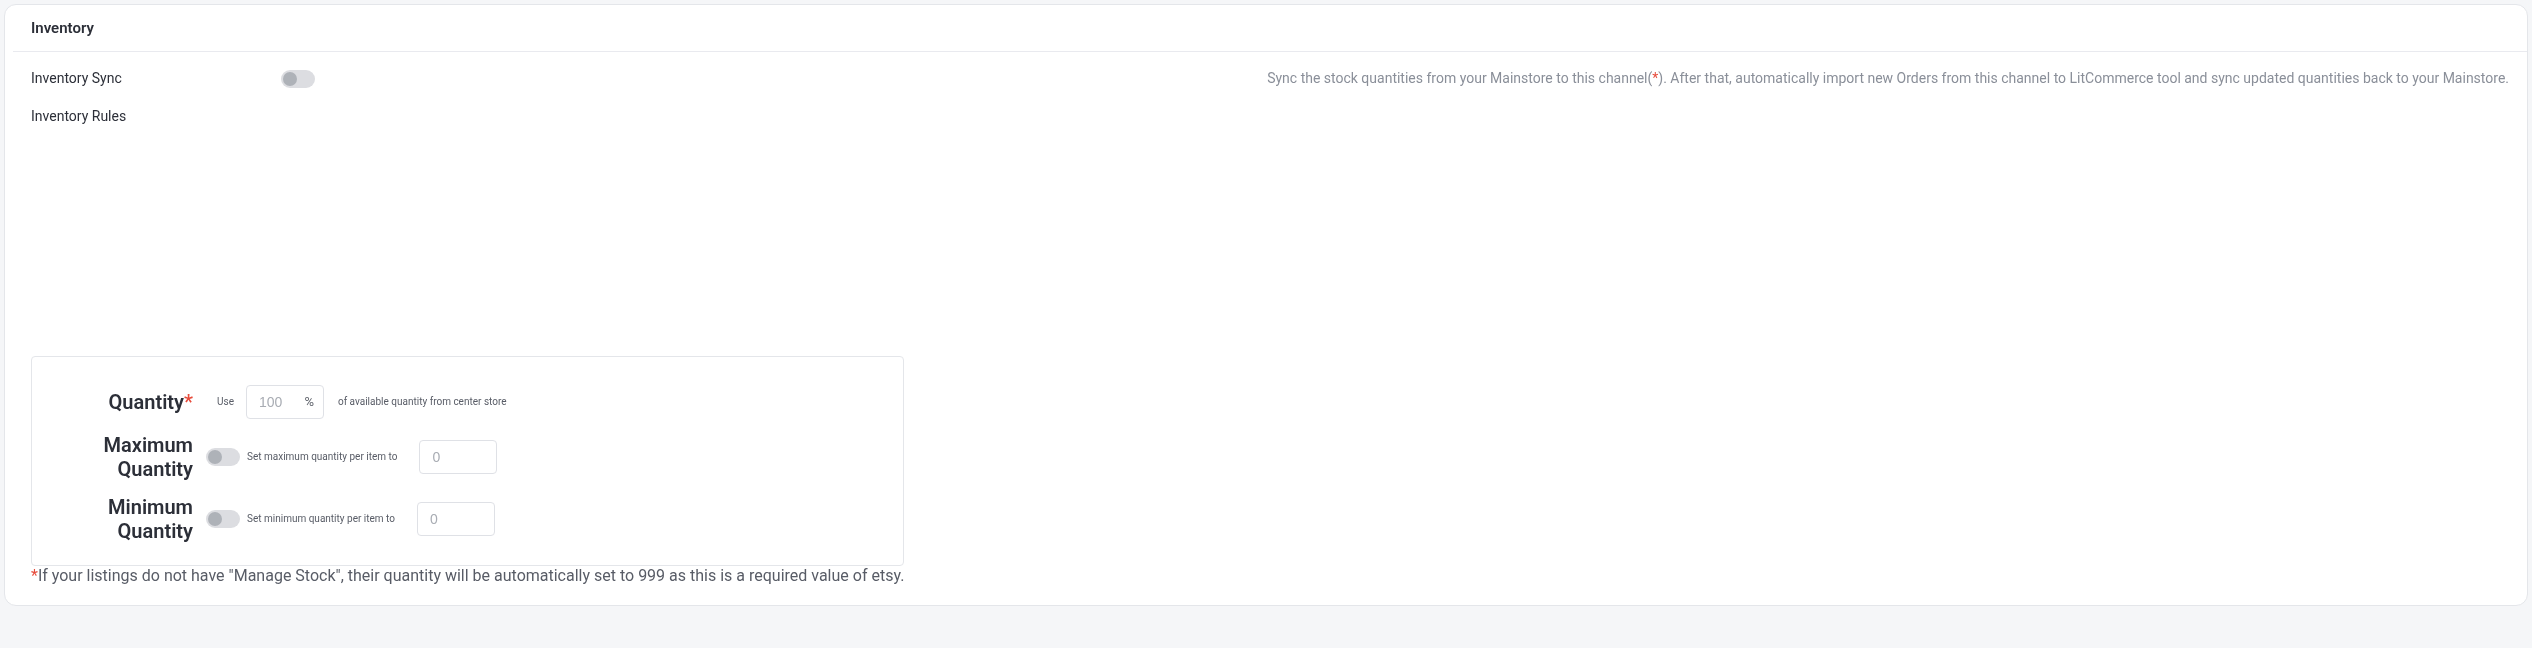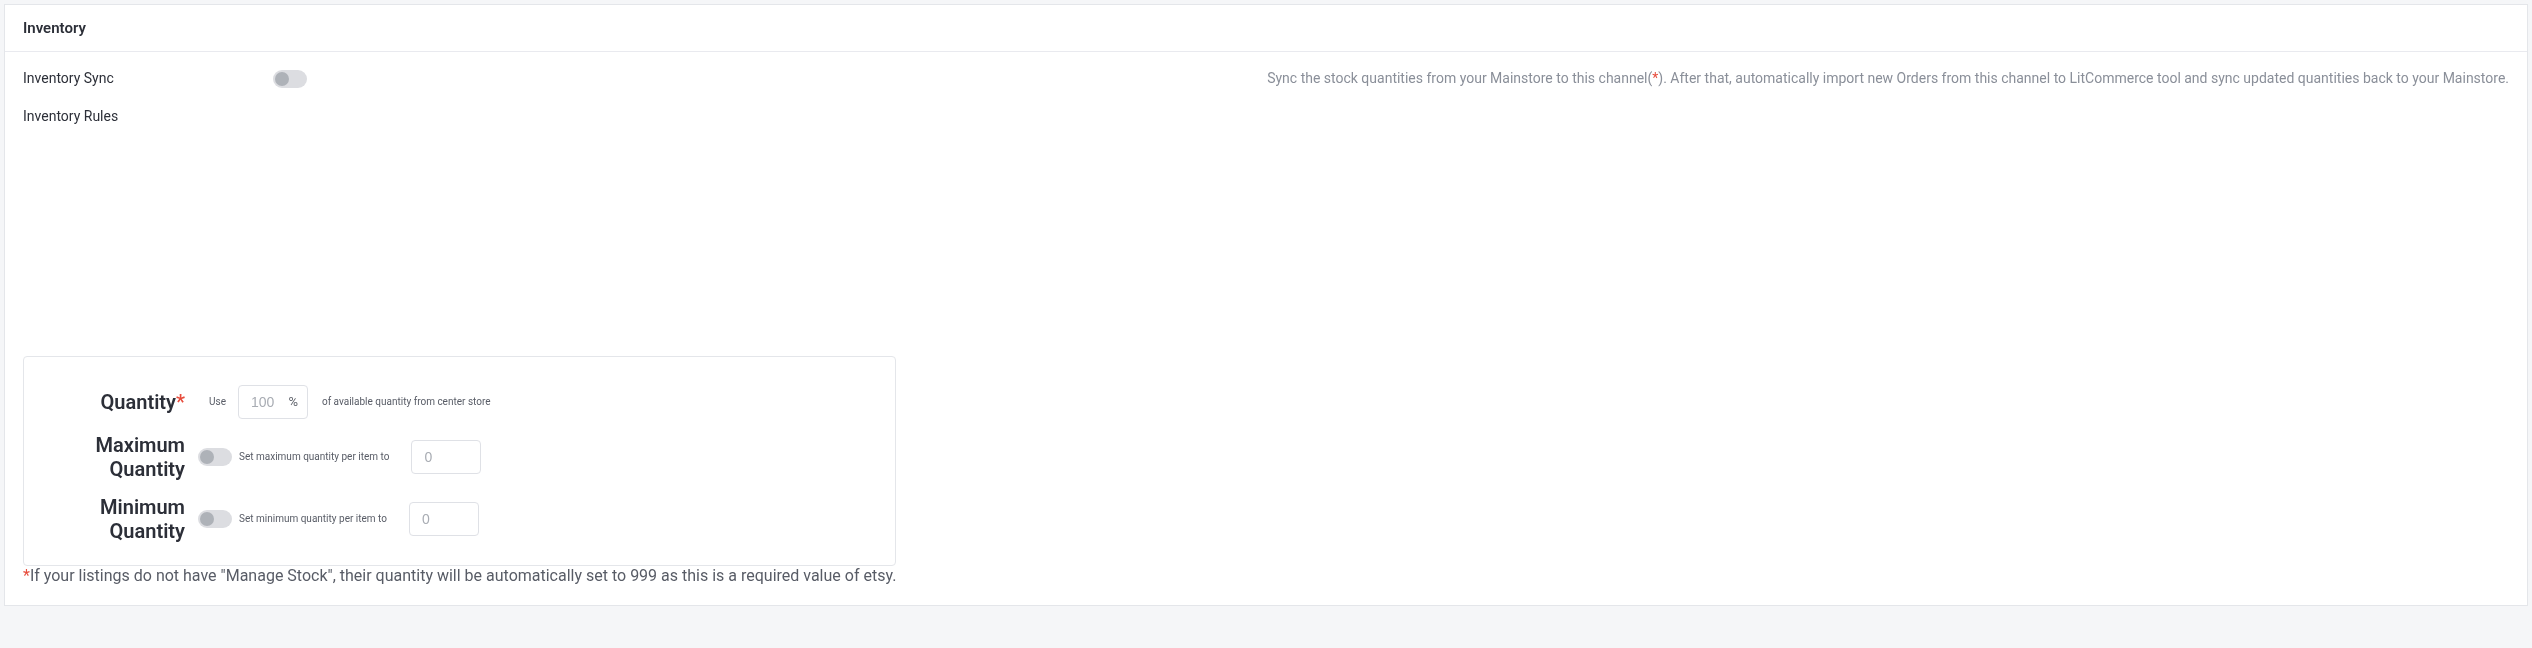--- a/index.html
+++ b/index.html
@@ -6,21 +6,22 @@
     body {
       font-family: -apple-system, BlinkMacSystemFont, "Segoe UI", Roboto, Helvetica, Arial, sans-serif;
       background: #f5f6f8;
       padding: 4px;
       color: #333;
       font-size: 14px;
     }
     .panel {
       background: #fff;
       border: 1px solid #e4e6ea;
-      border-radius: 0;
+      border-radius: 12px;
+      padding-left: 8px;
     }
     .panel-header {
       padding: 14px 18px;
       border-bottom: 1px solid #e9eaef;
     }
     .panel-title {
       font-weight: 600;
       font-size: 15px;
       color: #2c2f38;
     }
@@ -121,21 +122,21 @@
     }
     .rule-text.after {
       margin-left: 14px;
     }
     .input-wrap {
       position: relative;
       display: inline-flex;
       align-items: center;
     }
     .num-input {
-      width: 70px;
+      width: 78px;
       height: 34px;
       border: 1px solid #dfe1e6;
       border-radius: 4px;
       padding: 0 26px 0 12px;
       font-size: 14px;
       color: #6b6f78;
       background: #fff;
     }
     .num-input::placeholder {
       color: #a8acb3;

